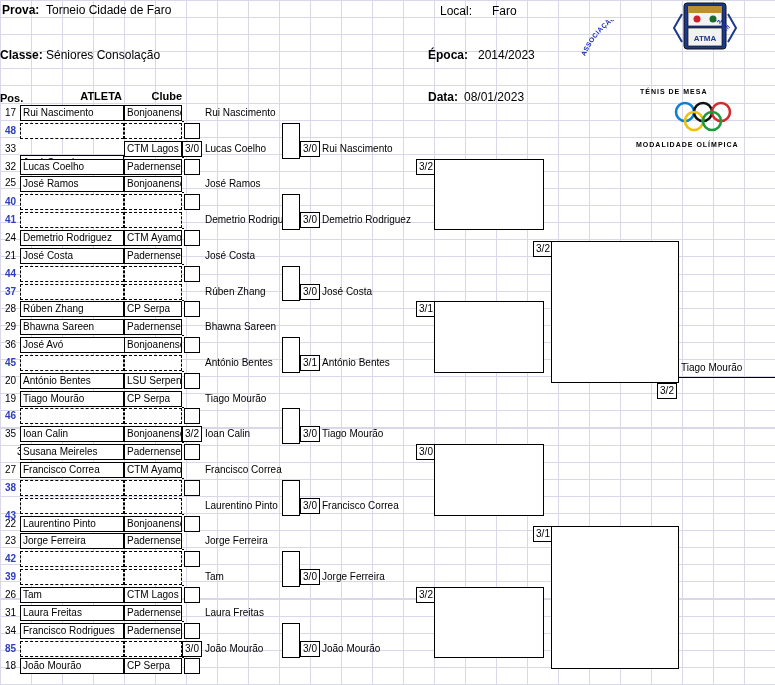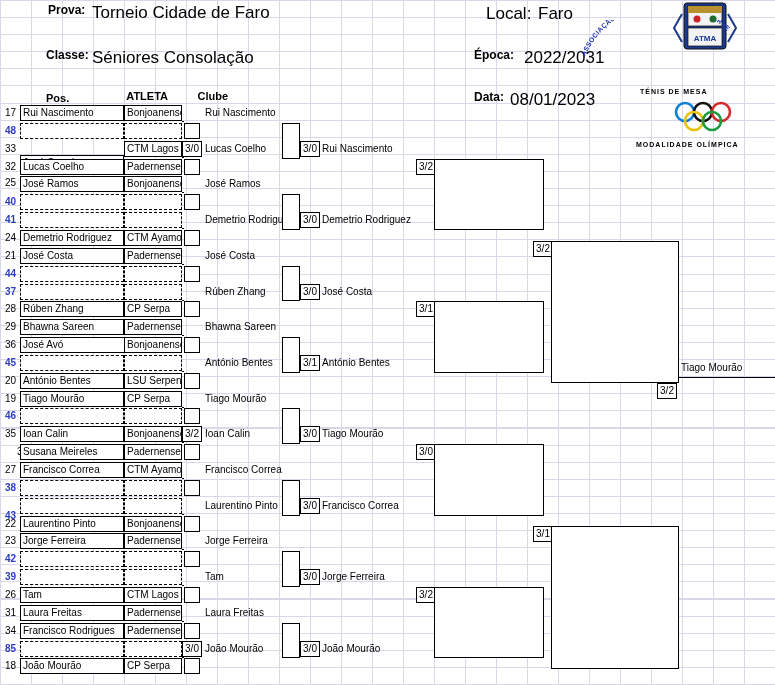--- a/index.html
+++ b/index.html
@@ -13,23 +13,23 @@
     position:relative;
   }
   #sheet{position:absolute;left:0;top:0;width:775px;height:685px;}
   
   .gridlines{position:absolute;left:0;top:0;width:775px;height:685px;
     background-image:
       repeating-linear-gradient(to right, #d8d8e8 0 1px, transparent 1px 31px),
       repeating-linear-gradient(to bottom, #d8d8e8 0 1px, transparent 1px 17.1px);
     pointer-events:none;
   }
-  .abs{position:absolute;padding-left:46px;}
+  .abs{position:absolute;}
   .title-lbl{font-weight:bold;font-size:12px;}
-  .title-val{font-size:17px;}
+  .title-val{font-size:12px;}
   .colhdr{font-weight:bold;font-size:11px;text-align:right;}
 
   
   .cell{
     position:absolute;
     box-sizing:border-box;
     border:1px solid #000;
     font-size:10px;
     line-height:14px;
     height:16px;
@@ -86,21 +86,21 @@
   <div class="abs title-lbl" style="left:2px;top:3px;">Prova:</div>
   <div class="abs title-val" style="left:46px;top:3px;">Torneio Cidade de Faro</div>
 
   <div class="abs title-val" style="left:440px;top:4px;">Local:</div>
   <div class="abs title-val" style="left:492px;top:4px;">Faro</div>
 
   <div class="abs title-lbl" style="left:0px;top:48px;">Classe:</div>
   <div class="abs title-val" style="left:46px;top:48px;">Séniores Consolação</div>
 
   <div class="abs title-lbl" style="left:428px;top:48px;">Época:</div>
-  <div class="abs title-val" style="left:478px;top:48px;">2022/2031</div>
+  <div class="abs title-val" style="left:478px;top:48px;">2014/2023</div>
 
   <div class="abs title-lbl" style="left:428px;top:90px;">Data:</div>
   <div class="abs title-val" style="left:464px;top:90px;">08/01/2023</div>
 
   <svg class="crest" viewBox="0 0 74 52">
     <rect x="16" y="1" width="42" height="46" rx="3" fill="#1b3a8c" stroke="#111" stroke-width="1"></rect>
     <rect x="20" y="4" width="34" height="20" fill="#f2f2f2" stroke="#111" stroke-width="0.7"></rect>
     <rect x="20" y="4" width="34" height="7" fill="#b8912f"></rect>
     <circle cx="29" cy="17" r="3.5" fill="#cf2127"></circle>
     <circle cx="45" cy="17" r="3.5" fill="#1b6b2e"></circle>

